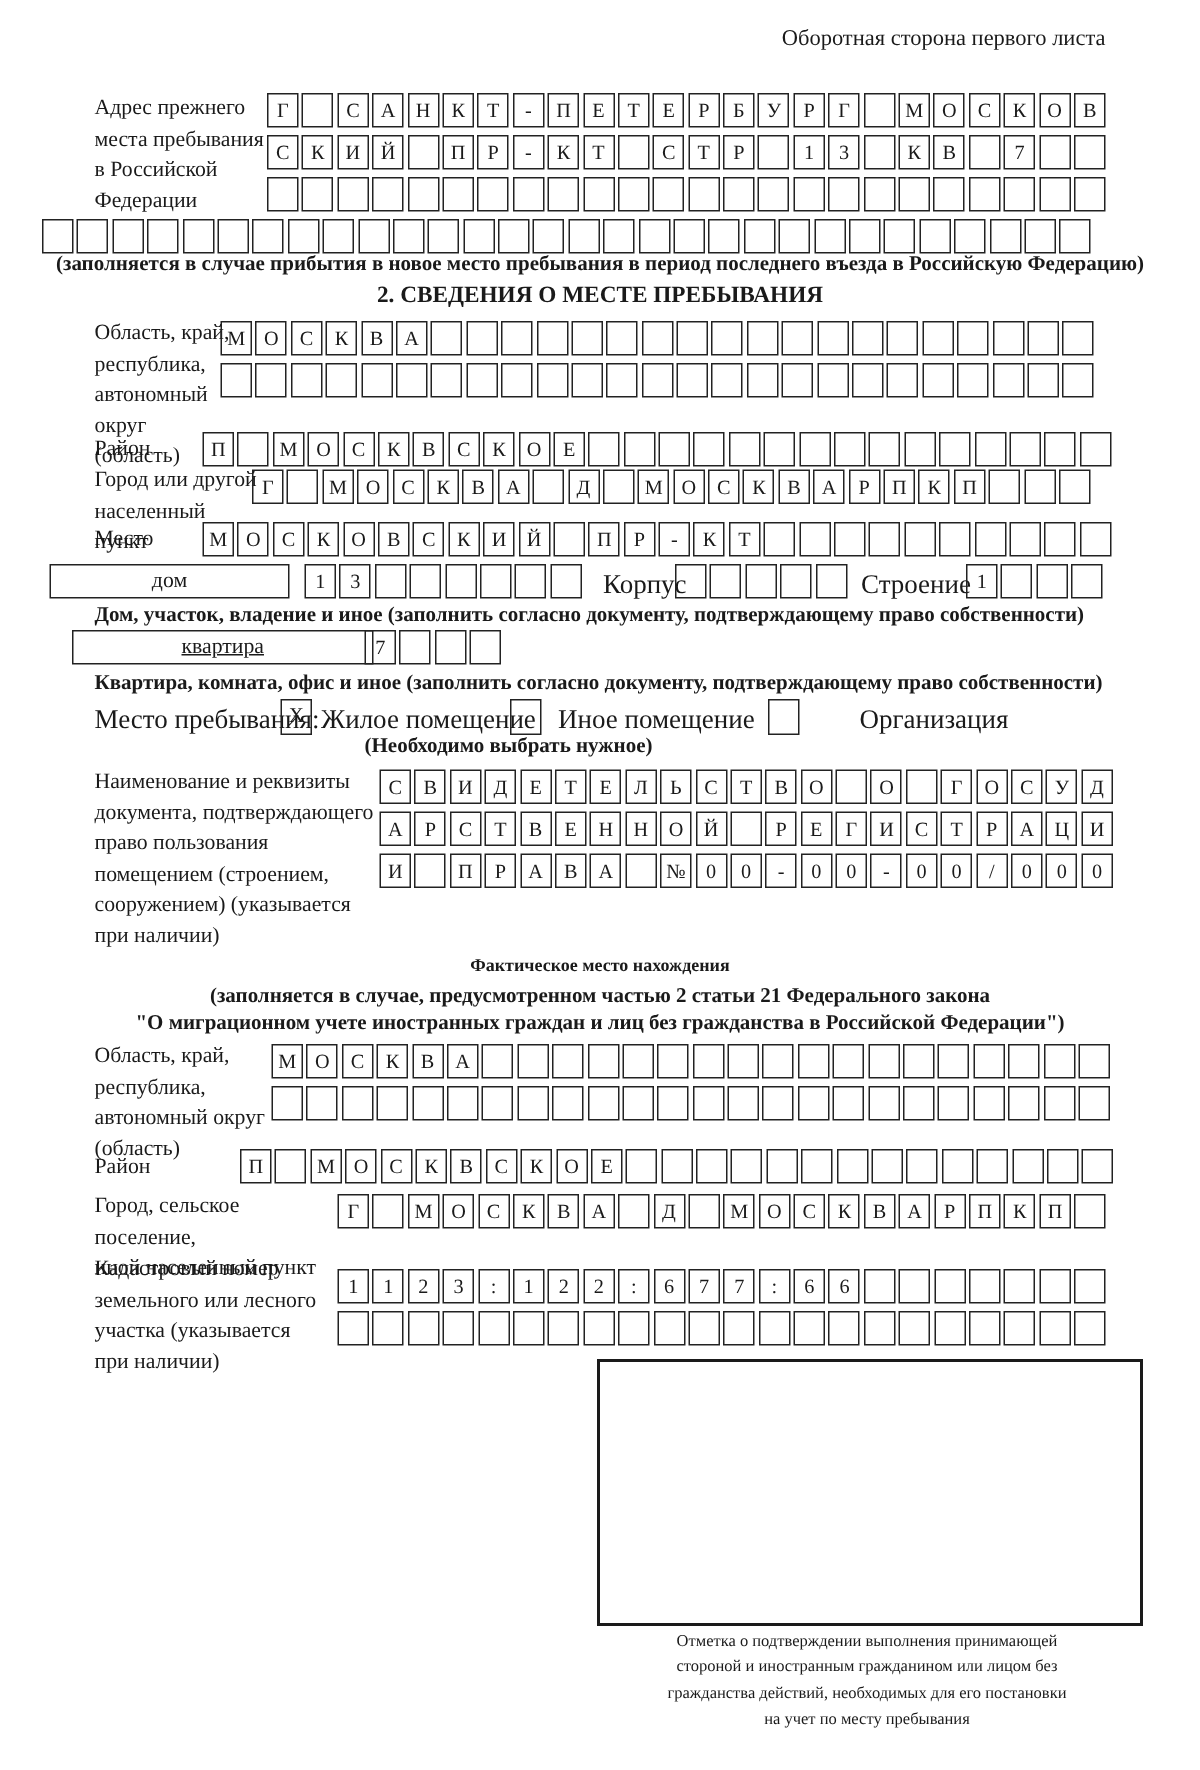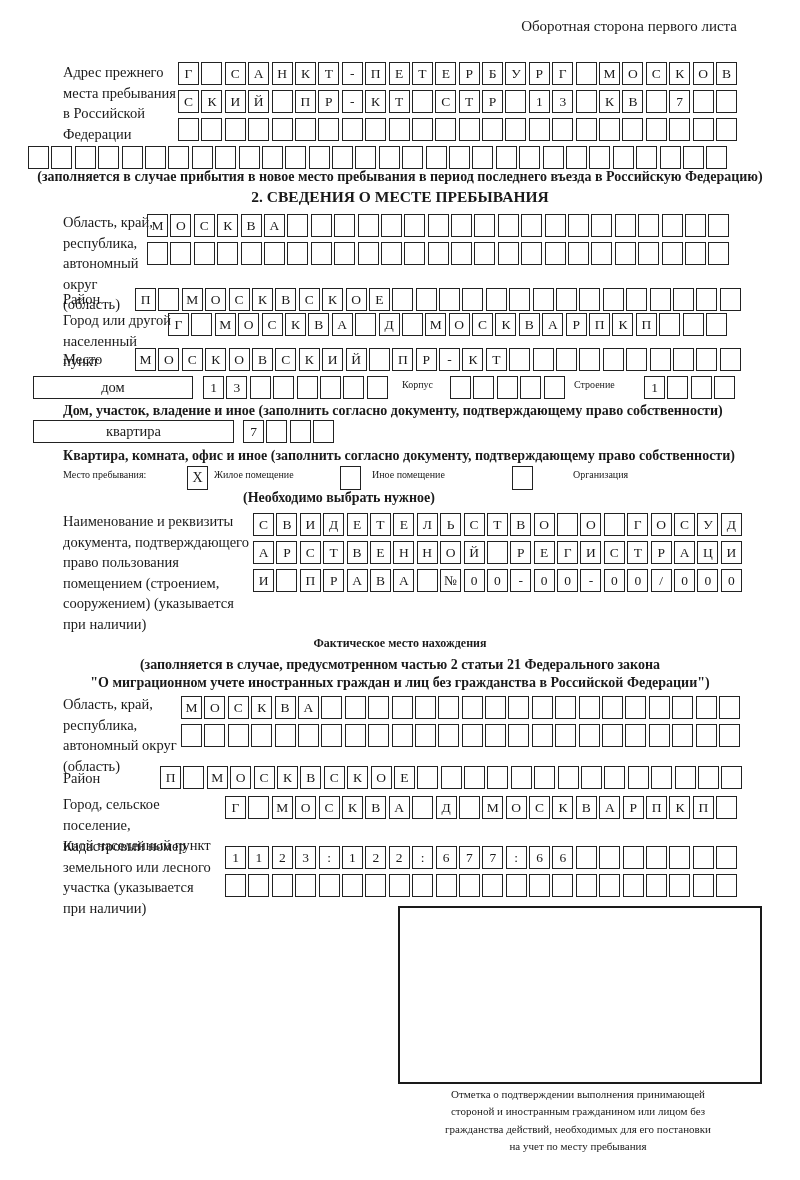--- a/index.html
+++ b/index.html
@@ -25,21 +25,21 @@
   .bigbox{
     height:21px;border:1.8px solid #222222;
     display:flex;align-items:center;justify-content:center;
     font-size:14.5px;
   }
   .cb{
     width:19px;height:22px;border:1.6px solid #222222;
     display:inline-flex;align-items:center;justify-content:center;
     font-size:14px;
   }
-  .opt-label{font-size:10px;}
+  .opt-label{font-size:18px;}
   .stamp-box{border:2px solid #1a1a1a;background:#ffffff;}
   .stamp-cap{text-align:center;font-size:11px;line-height:17.3px;white-space:pre-line;}
 </style>
 </head>
 <body>
 
 <div>
 
   <div class="abs hdr">Оборотная сторона первого листа</div>
 
@@ -332,21 +332,21 @@
     </div>
   <div class="abs opt-label" style="left:574px;top:379px;">Строение</div>
   <div class="abs cells" style="left:644px;top:376px;">
       <span class="cell">1</span>
       <span class="cell"></span>
       <span class="cell"></span>
       <span class="cell"></span>
     </div>
   <div class="abs cap" style="left:63px;top:403px;">Дом, участок, владение и иное (заполнить согласно документу, подтверждающему право собственности)</div>
 
-  <div class="abs bigbox" style="left:33px;top:420px;width:199px;">
+  <div class="abs bigbox" style="left:48px;top:420px;width:199px;text-decoration:underline;">
       <span>квартира</span>
     </div>
   <div class="abs cells" style="left:243px;top:420px;">
       <span class="cell">7</span>
       <span class="cell"></span>
       <span class="cell"></span>
       <span class="cell"></span>
     </div>
   <div class="abs cap" style="left:63px;top:448px;">Квартира, комната, офис и иное (заполнить согласно документу, подтверждающему право собственности)</div>
 

